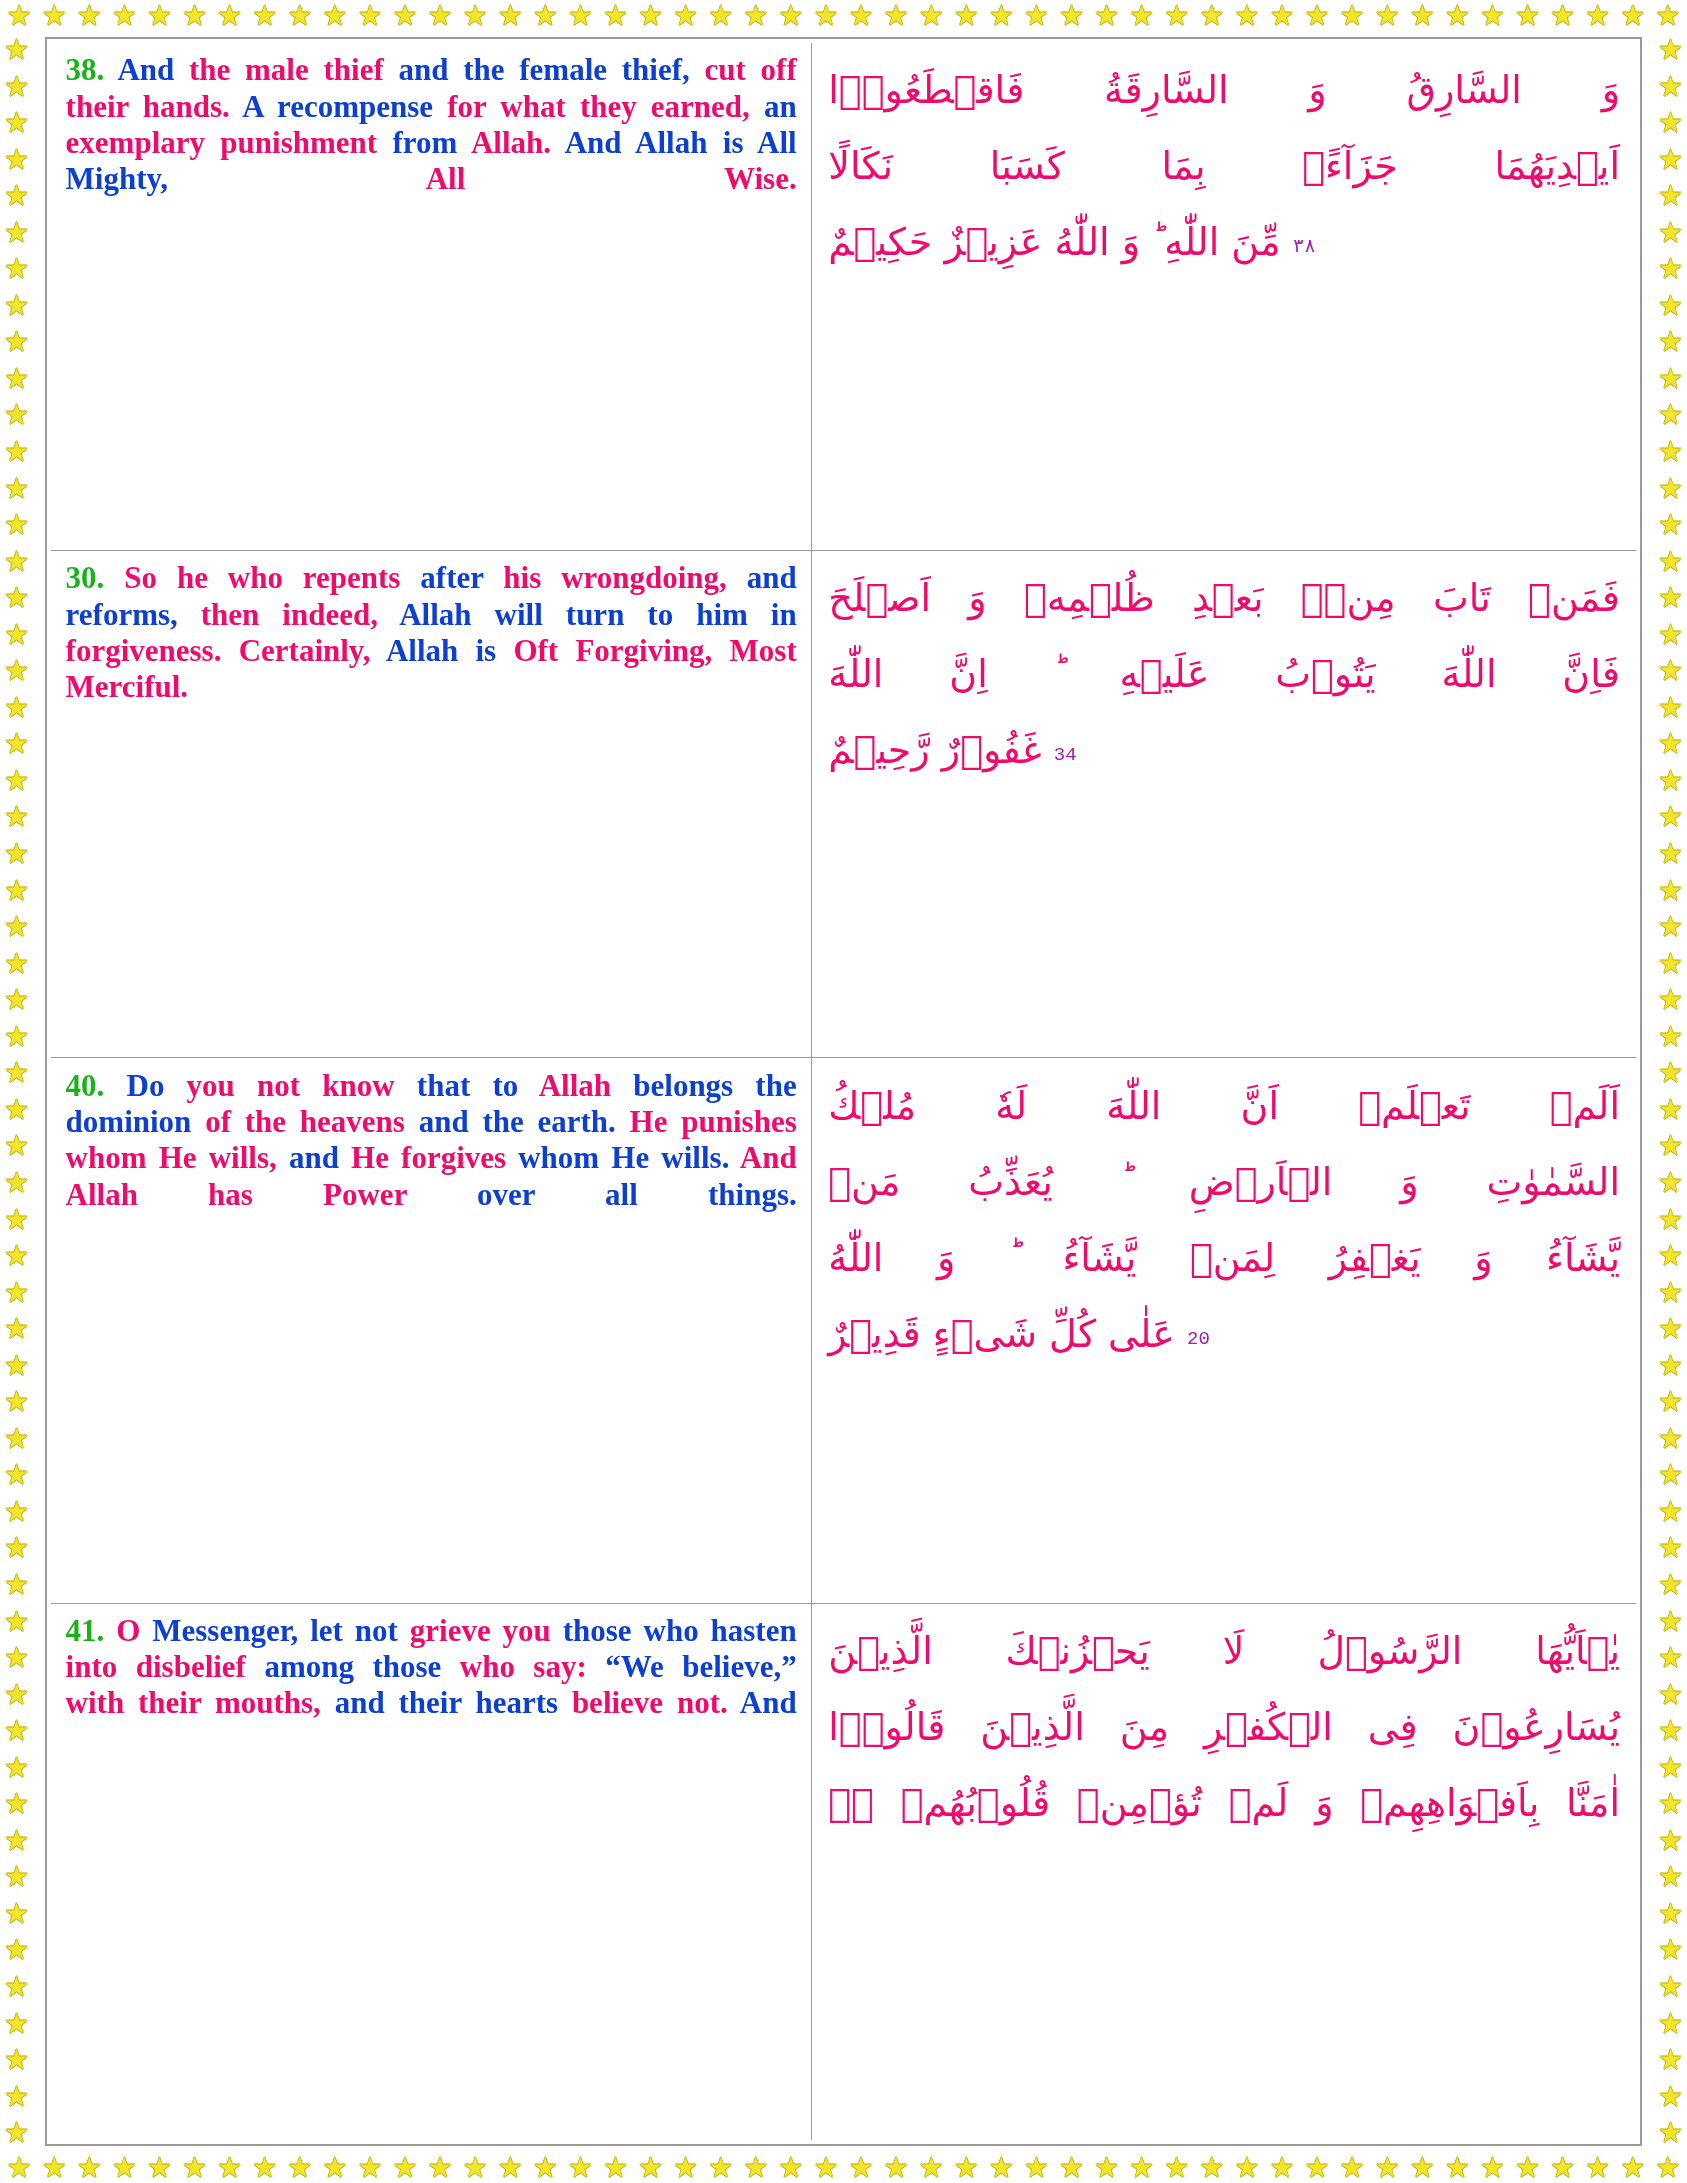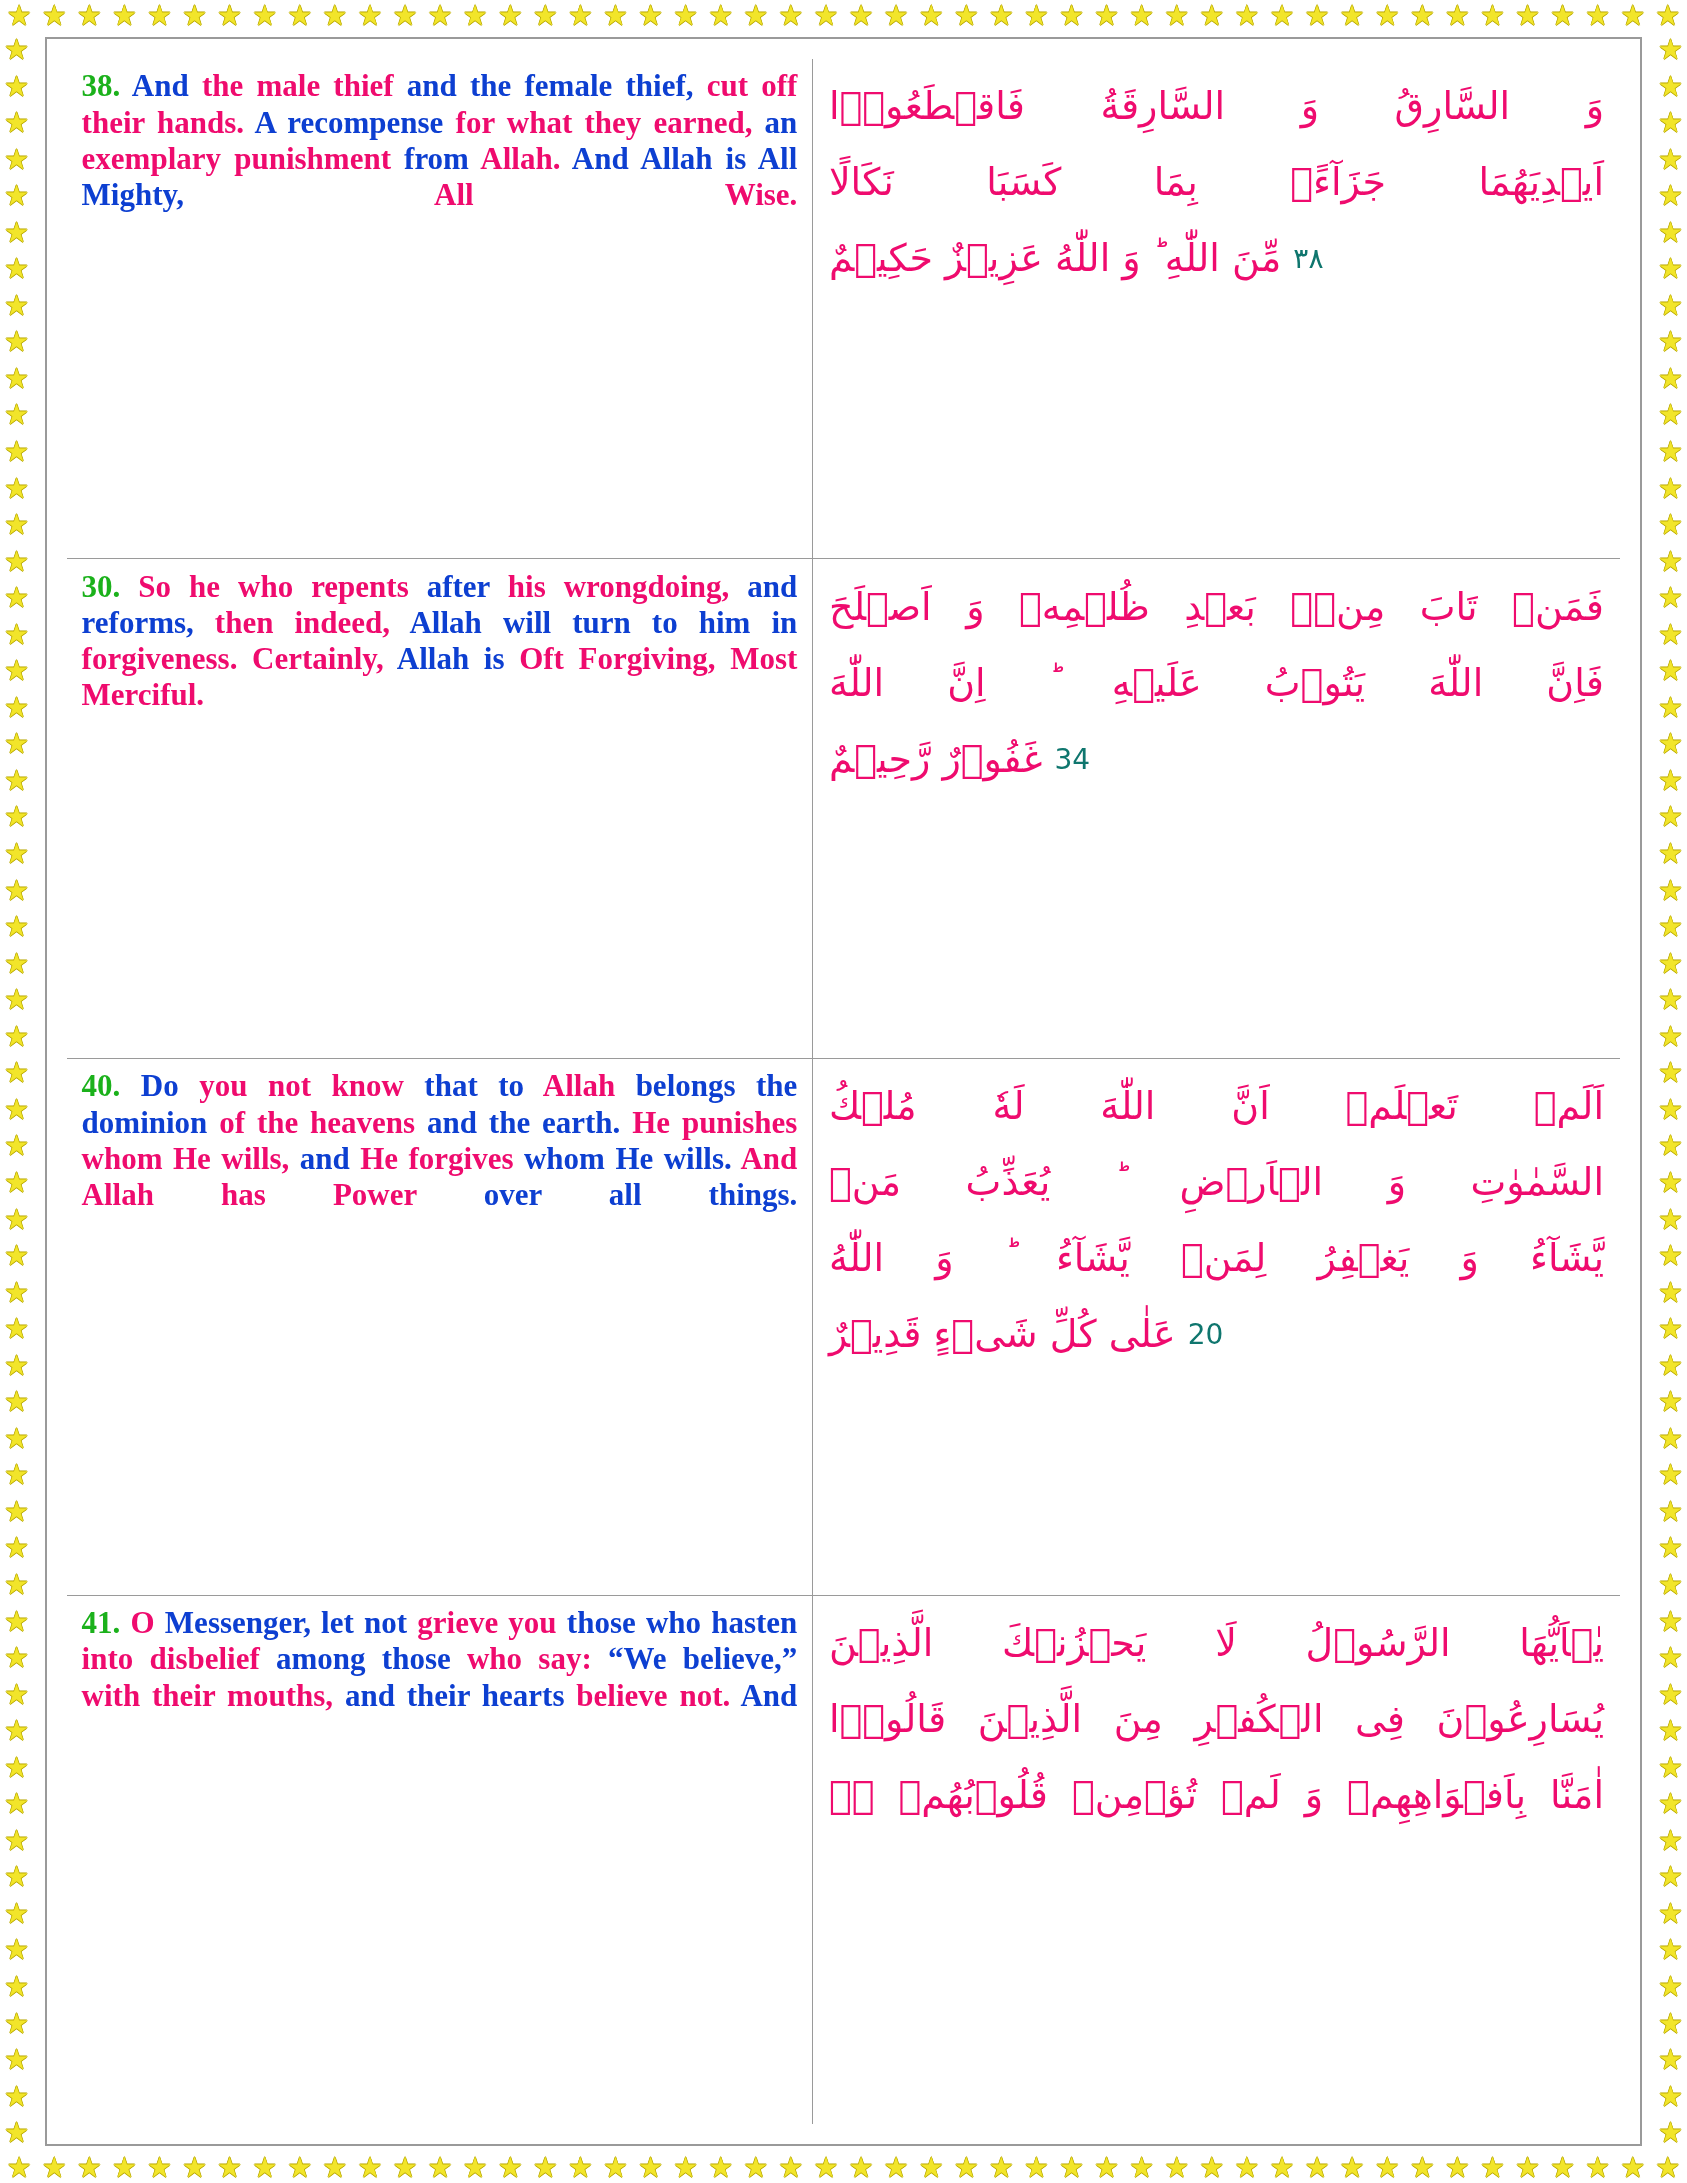--- a/index.html
+++ b/index.html
@@ -57,21 +57,21 @@
   
   .content-frame {
     position: absolute;
     left: 45px;
     top: 37px;
     right: 45px;
     bottom: 37px;
     border: 2px solid #9a9a9a;
     background: #ffffff;
     box-sizing: border-box;
-    padding: 20px;
+    padding: 4px;
   }
 
   .verse-table {
     width: 100%;
     height: 100%;
     border-collapse: collapse;
     table-layout: fixed;
   }
   .verse-row {
     border-bottom: 1.3px solid #9a9a9a;
@@ -128,24 +128,25 @@
   .ar-line {
     display: block;
     text-align: justify;
     text-align-last: justify;
     white-space: normal;
   }
   .ar-line.last {
     text-align-last: left;
   }
   .ar-marker {
-    color: #0f766e;
-    font-size: 28px;
+    color: #a21caf;
+    font-size: 19px;
     display: inline-block;
     transform: translateY(-2.6px);
+    font-family: Liberation Mono, monospace;
   }
 
   
   .row-38 { height: 24.2%; }
   .row-39 { height: 24.2%; }
   .row-40 { height: 26.0%; }
   .row-41 { height: 25.6%; }
 </style>
 </head>
 <body>

